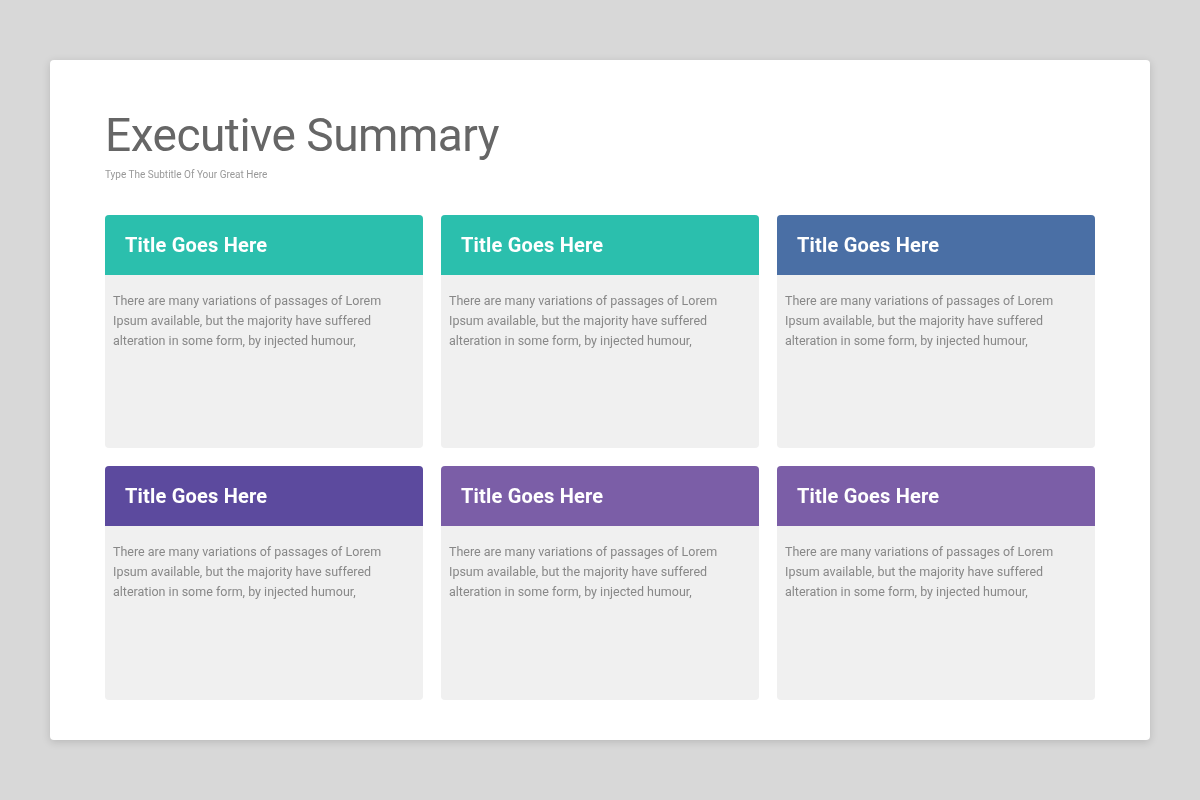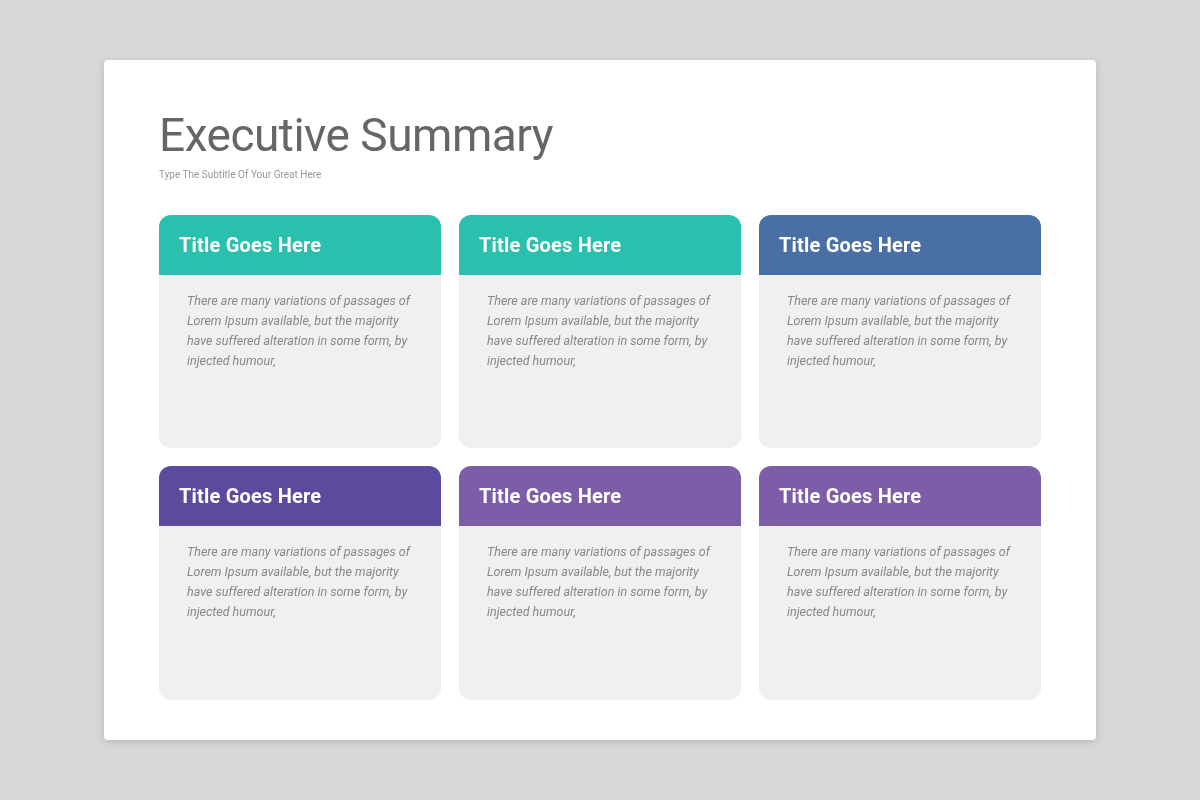--- a/index.html
+++ b/index.html
@@ -13,21 +13,21 @@
       height: 800px;
       background-color: #d8d8d8;
       display: flex;
       align-items: center;
       justify-content: center;
       font-family: 'Roboto', Arial, sans-serif;
     }
 
     .slide {
       background: #ffffff;
-      width: 992px;
+      width: 1100px;
       height: 680px;
       border-radius: 4px;
       box-shadow: 0 2px 8px rgba(0,0,0,0.15);
       padding: 50px 55px 40px 55px;
       display: flex;
       flex-direction: column;
     }
 
     .slide-header {
       margin-bottom: 35px;
@@ -51,43 +51,42 @@
     .cards-grid {
       display: grid;
       grid-template-columns: 1fr 1fr 1fr;
       grid-template-rows: 1fr 1fr;
       gap: 18px;
       flex: 1;
     }
 
     .card {
       background: #f0f0f0;
-      border-radius: 12px;
+      border-radius: 4px;
       overflow: hidden;
       display: flex;
       flex-direction: column;
     }
 
     .card-header {
       padding: 18px 20px;
       display: flex;
       align-items: center;
     }
 
     .card-header-title {
       font-size: 20px;
       font-weight: 700;
       color: #ffffff;
       letter-spacing: 0.2px;
     }
 
     .card-body {
-      padding: 16px 20px 18px 28px;
+      padding: 16px 20px 18px 8px;
       flex: 1;
-      font-style: italic;
     }
 
     .card-body-text {
       font-size: 12.5px;
       color: #888888;
       line-height: 1.6;
     }
 
     
     .card-teal .card-header {

